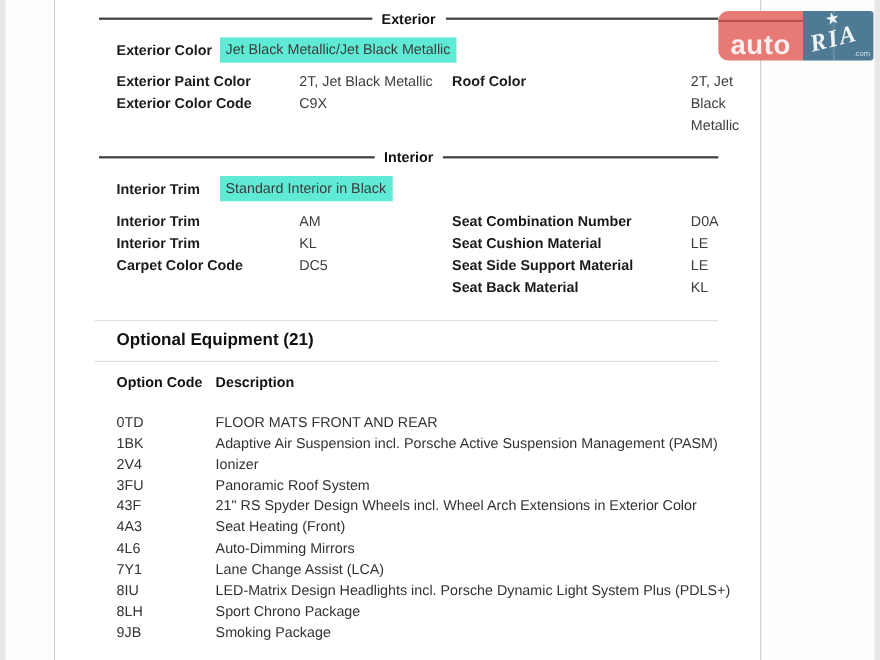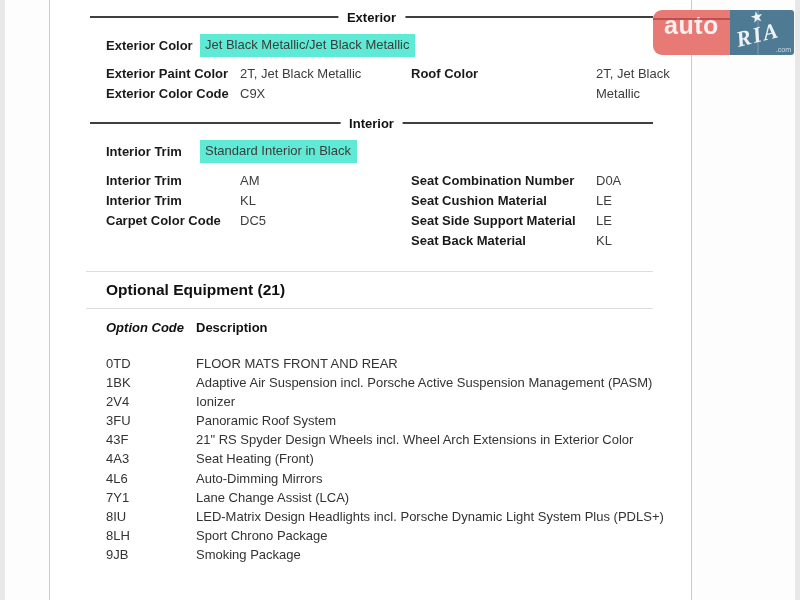--- a/index.html
+++ b/index.html
@@ -25,36 +25,36 @@
   .hl-row { margin:16px 0 0 56px; display:flex; align-items:center; line-height:20px; font-size:13px; }
   .hl-row .lbl { width:94px; font-weight:700; color:#1a1a1a; flex:none; }
   .hl-row .hl-val { background:#5eead4; color:#3c3c3c; padding:1px 6px 2px 5px; }
 
   .pair-grid { margin:7px 0 0 56px; display:flex; align-items:flex-start; }
   .pair-grid .col-left { width:305px; flex:none; }
   .pair-grid .col-right { flex:1; }
   .spec-row { display:flex; line-height:20px; font-size:13px; }
   .col-left .spec-row .lbl { width:134px; flex:none; font-weight:700; color:#1a1a1a; }
   .col-right .spec-row .lbl { width:185px; flex:none; font-weight:700; color:#1a1a1a; }
-  .spec-row .val { color:#3d3d3d; }
+  .spec-row .val { color:#3d3d3d;margin-left:32px; }
   .pair-grid.interior { margin-top:8px; }
 
   .opt-title { margin:8px 0 0 56px; font-size:15.5px; font-weight:700; color:#111; line-height:20px; }
 
   .opt-header { margin:10px 0 0 56px; display:flex; line-height:18px; font-size:13px; font-weight:700; color:#111; }
-  .opt-header .c1 { width:90px; flex:none;font-style:italic; }
+  .opt-header .c1 { width:90px; flex:none; }
 
   .opt-rows { margin:17px 0 0 56px; }
   .opt-row { display:flex; line-height:19.1px; font-size:13px; color:#333; }
   .opt-row .c1 { width:90px; flex:none; }
 
   
   .logo { position:absolute; left:653px; top:10px; height:45px; display:flex; z-index:5; }
   .logo-auto { position:relative; width:77px; background:#e87a76; border-radius:9px 0 0 9px;
-    display:flex; align-items:flex-start; justify-content:center; }
+    display:flex; align-items:flex-end; justify-content:center; }
   .logo-auto::after { content:""; position:absolute; left:0; top:8px; width:100%; height:2px;
     background:rgba(150,45,45,0.55); }
   .logo-auto .logo-auto-text { color:#fbeeee; font-size:25px; font-weight:700; letter-spacing:.5px;
     position:relative; top:1px; }
   .logo-ria { position:relative; width:64px; background:#4e7a93; border-radius:0 3px 3px 0; overflow:hidden; }
   .logo-ria::before { content:""; position:absolute; left:27px; top:0; width:2px; height:100%;
     background:rgba(255,255,255,0.14); }
   .logo-ria .ria-text { position:absolute; left:6px; top:12px; color:#edf2f5;
     font-family:"Liberation Serif","DejaVu Serif",serif; font-style:italic; font-weight:700;
     font-size:22px; letter-spacing:2px; transform:rotate(-14deg); }

